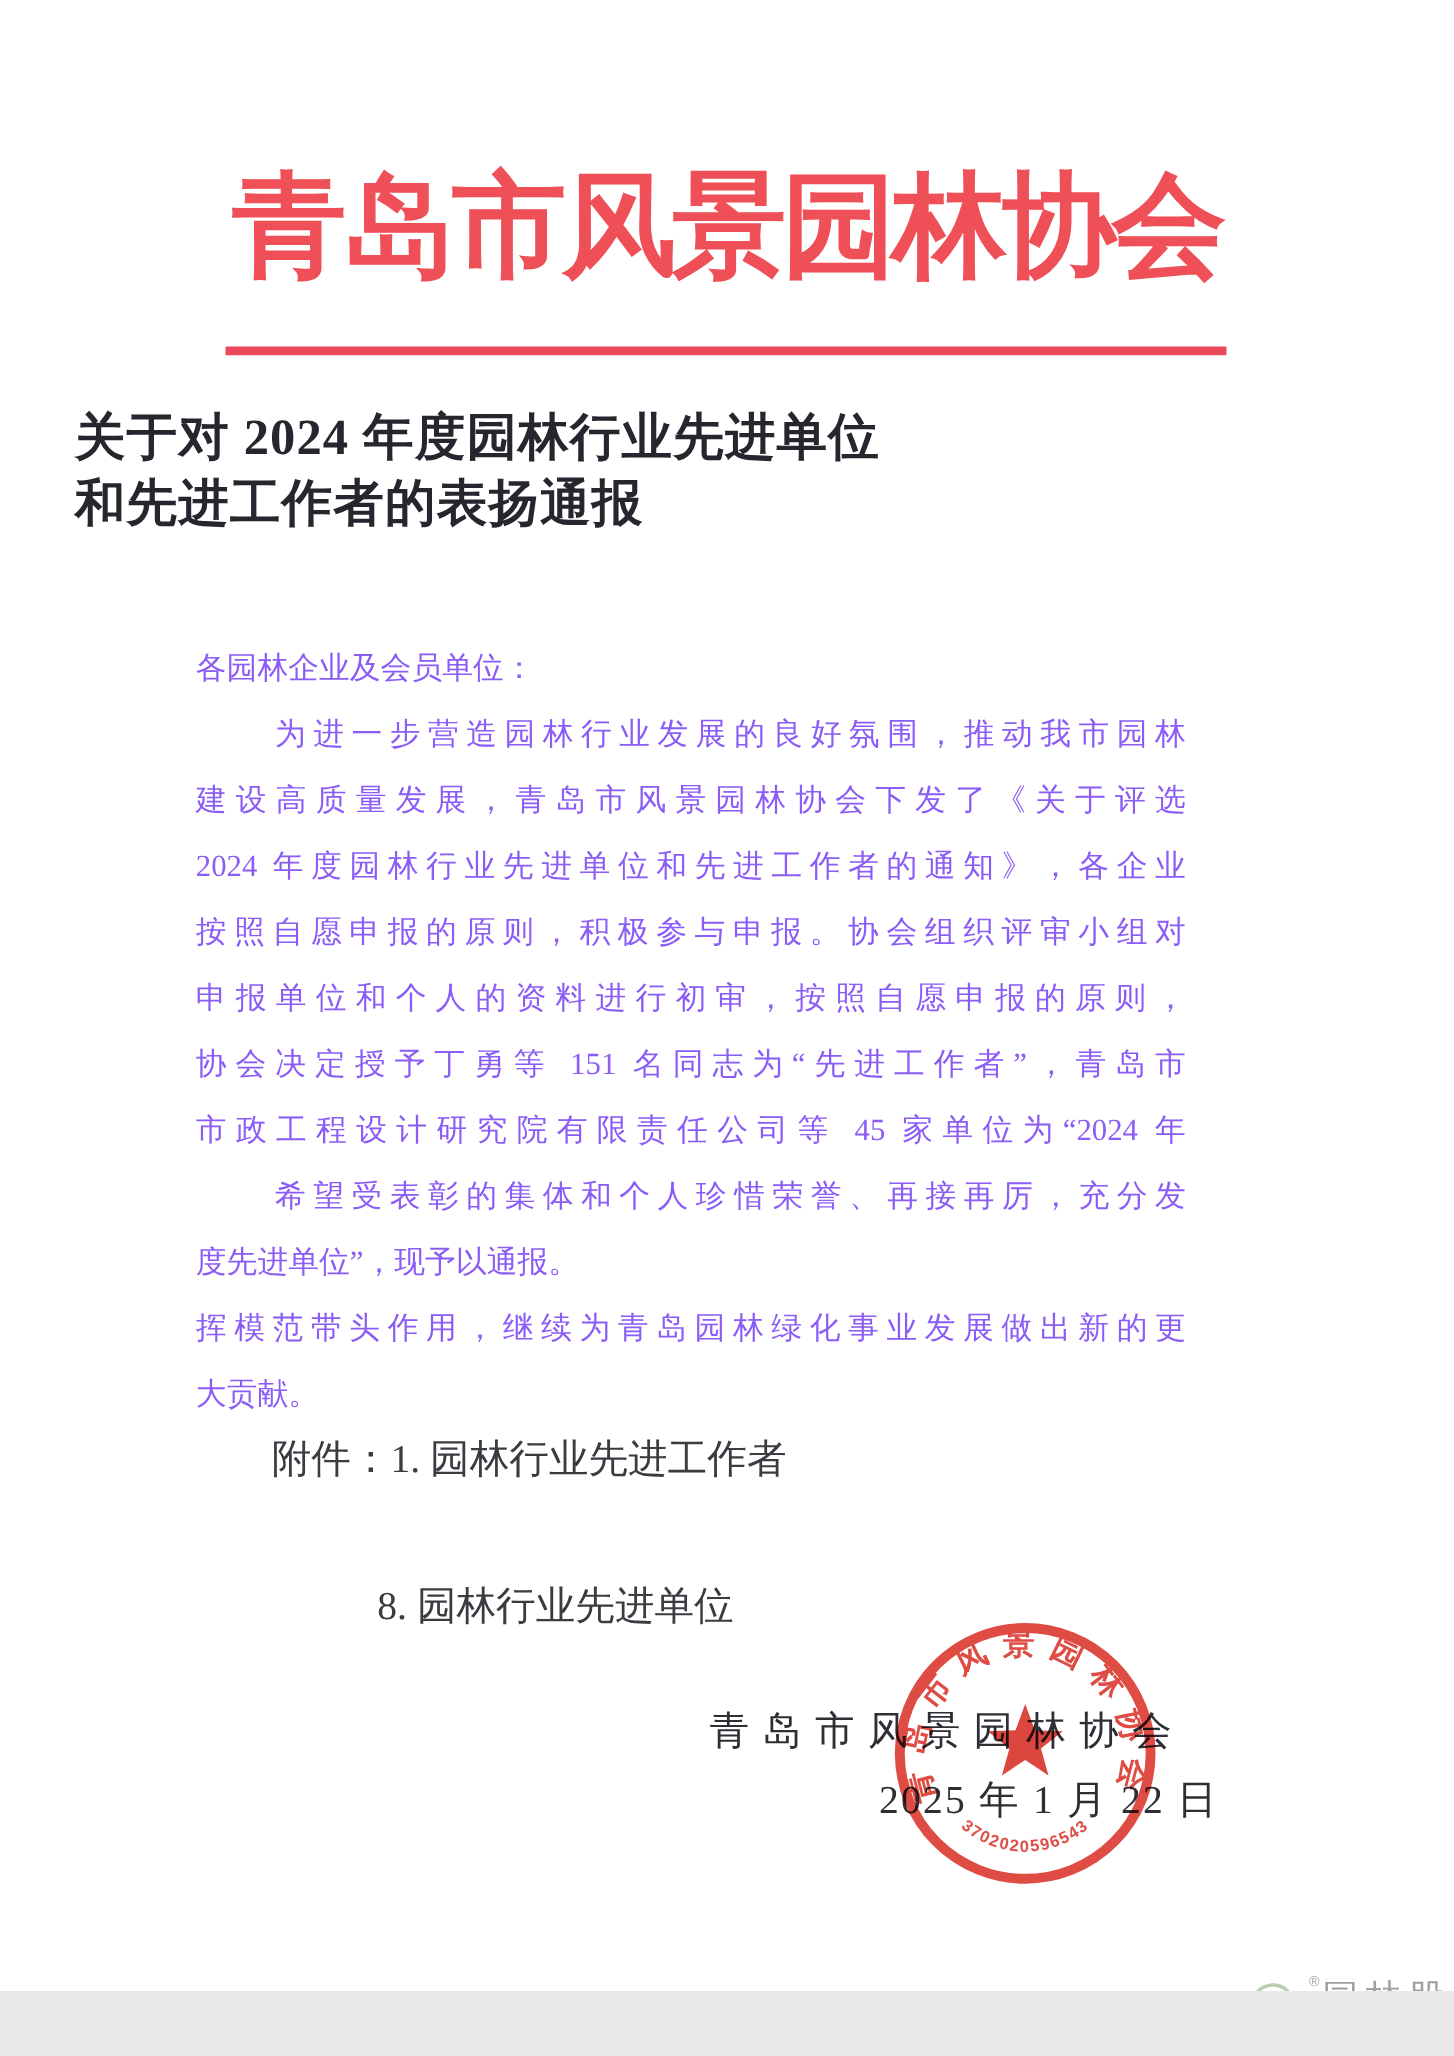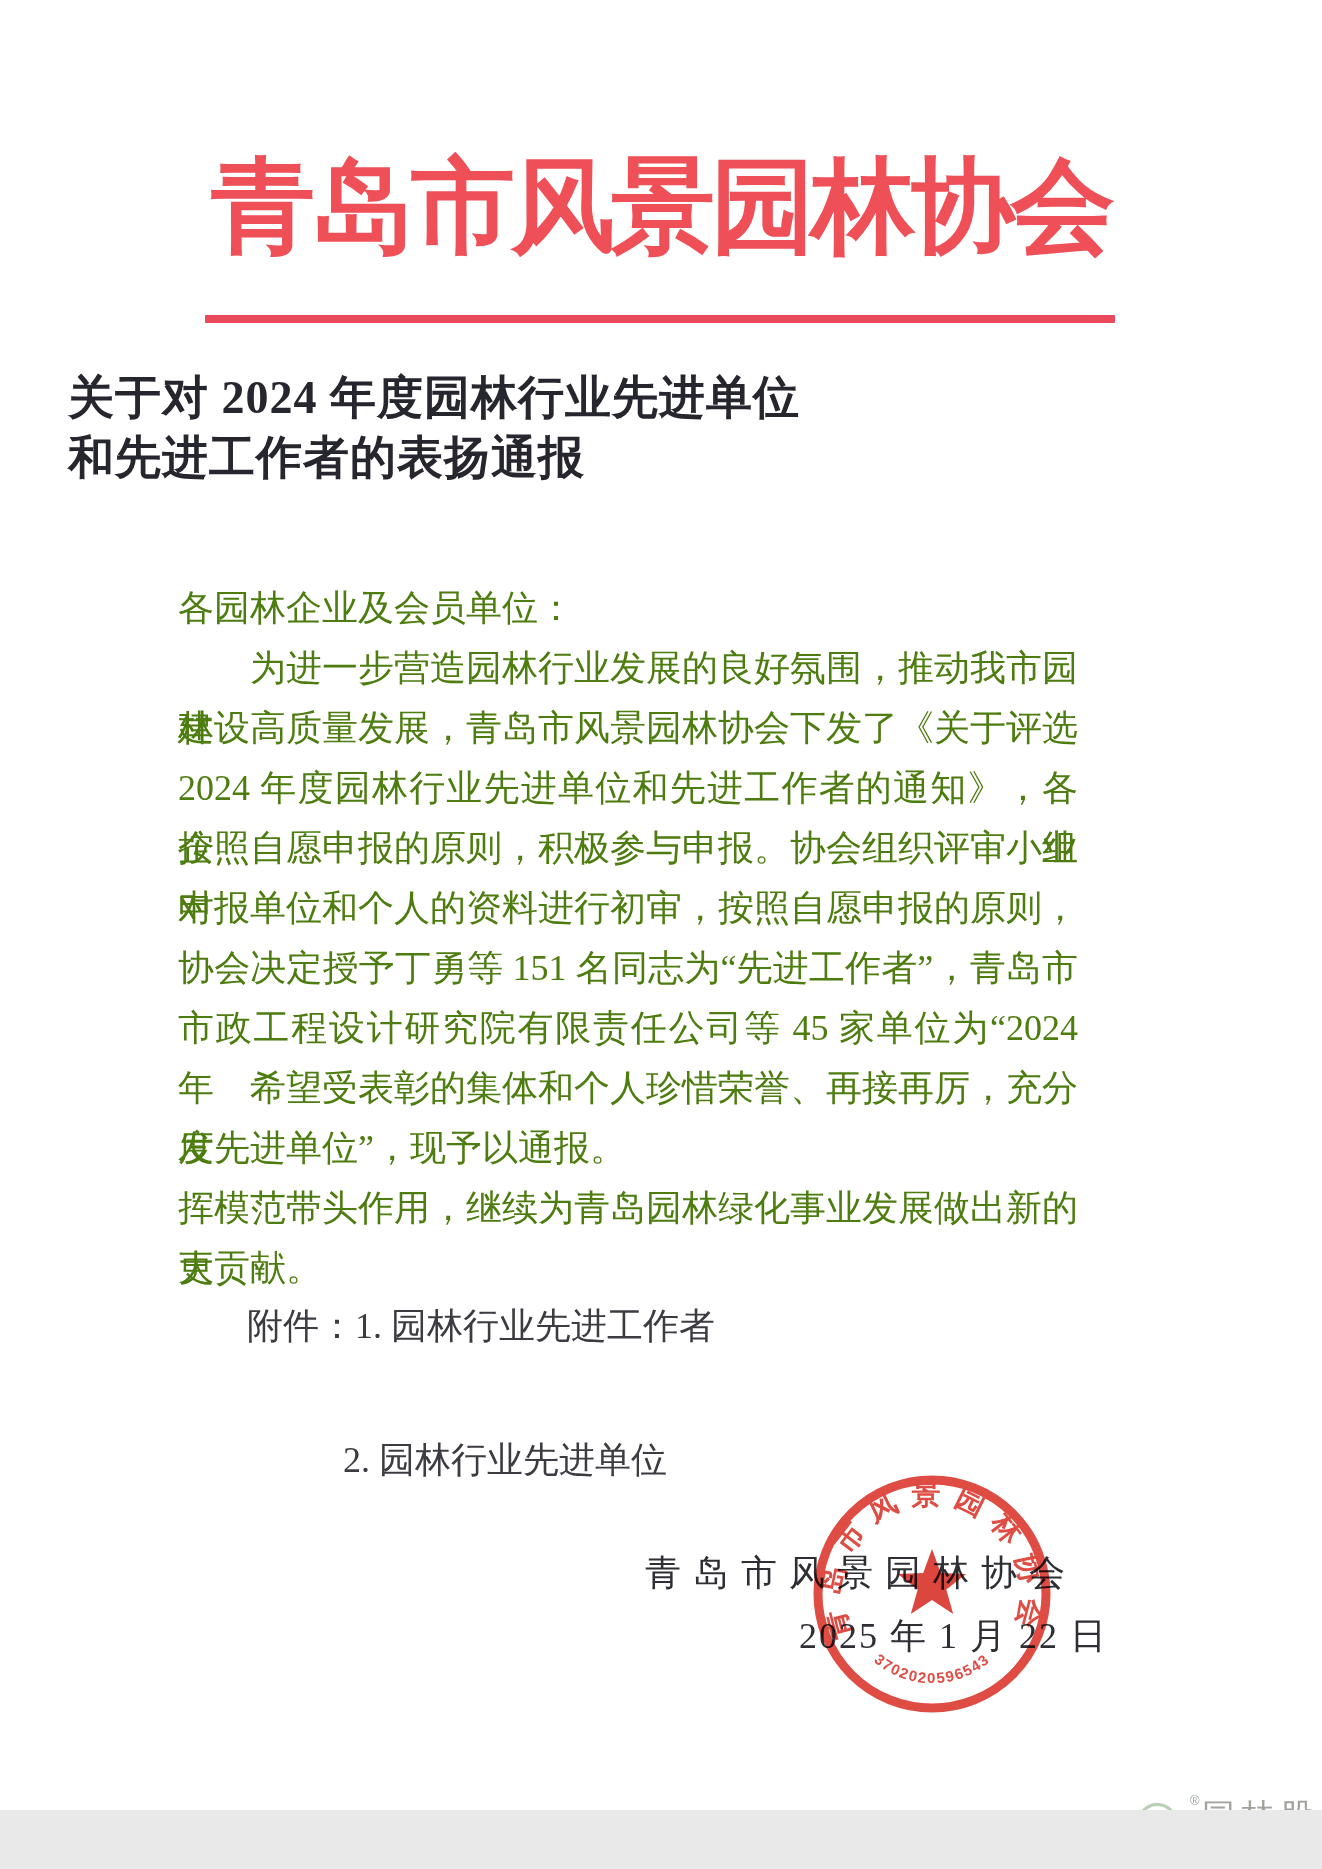--- a/index.html
+++ b/index.html
@@ -22,21 +22,21 @@
   }
   
   .doc-title{
     position:absolute;top:368px;left:68px;width:1254px;text-align:left;
     font-weight:700;font-size:46px;line-height:60px;color:#26262e;
     letter-spacing:1px;
   }
   
   .body-block{position:absolute;top:578px;left:178px;width:900px;}
   .bl{
-    height:60px;line-height:60px;font-size:36px;color:#4d7c0f;
+    height:60px;line-height:60px;font-size:28px;color:#8b5cf6;
     white-space:nowrap;
   }
   .bl.just{
     white-space:normal;text-align:justify;text-align-last:justify;
     text-justify:inter-character;
   }
   .bl.ind{text-indent:72px;}
   
   .attach1{position:absolute;left:247px;top:1296px;font-size:36px;line-height:60px;color:#3b3b42;white-space:nowrap;}
   .attach2{position:absolute;left:343px;top:1430px;font-size:36px;line-height:60px;color:#3b3b42;white-space:nowrap;}
@@ -82,21 +82,21 @@
     <div class="bl just">申报单位和个人的资料进行初审，按照自愿申报的原则，</div>
     <div class="bl just">协会决定授予丁勇等 151 名同志为“先进工作者”，青岛市</div>
     <div class="bl just">市政工程设计研究院有限责任公司等 45 家单位为“2024 年</div>
     <div class="bl just ind">希望受表彰的集体和个人珍惜荣誉、再接再厉，充分发</div>
     <div class="bl">度先进单位”，现予以通报。</div>
     <div class="bl just">挥模范带头作用，继续为青岛园林绿化事业发展做出新的更</div>
     <div class="bl">大贡献。</div>
   </div>
 
   <div class="attach1">附件：1. 园林行业先进工作者</div>
-  <div class="attach2">2. 园林行业先进单位</div>
+  <div class="attach2">8. 园林行业先进单位</div>
 
   <div class="sig">青岛市风景园林协会</div>
   <div class="doc-date">2025 年 1 月 22 日</div>
 
   <svg class="seal" width="252" height="258" viewBox="0 0 252 258">
     <defs>
       <path id="seal-top-arc" d="M 52.3,181.6 A 90,90 0 1 1 199.7,181.6" fill="none"></path>
       <path id="seal-bottom-arc" d="M 60,190 A 89,89 0 0 0 192,190" fill="none"></path>
     </defs>
     <circle cx="126" cy="130" r="114" fill="none" stroke="#dc3c33" stroke-width="9"></circle>

